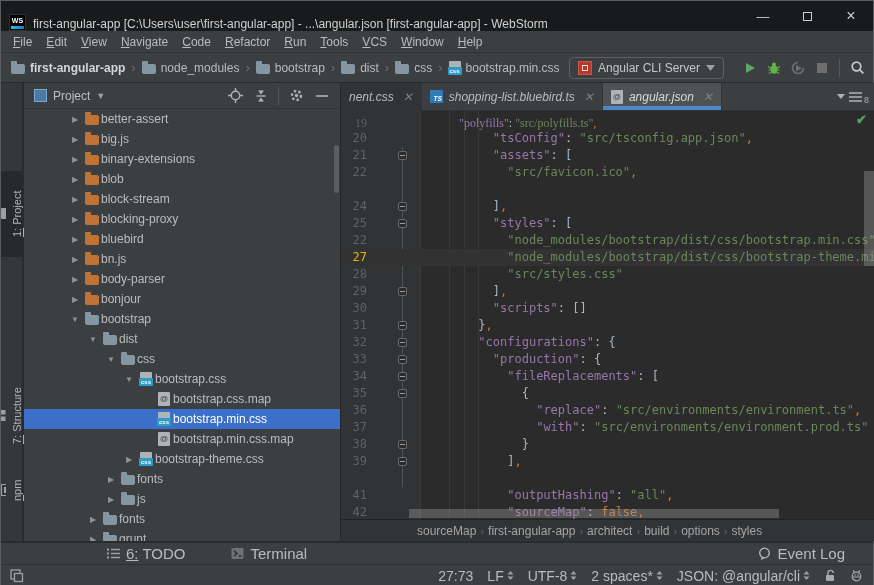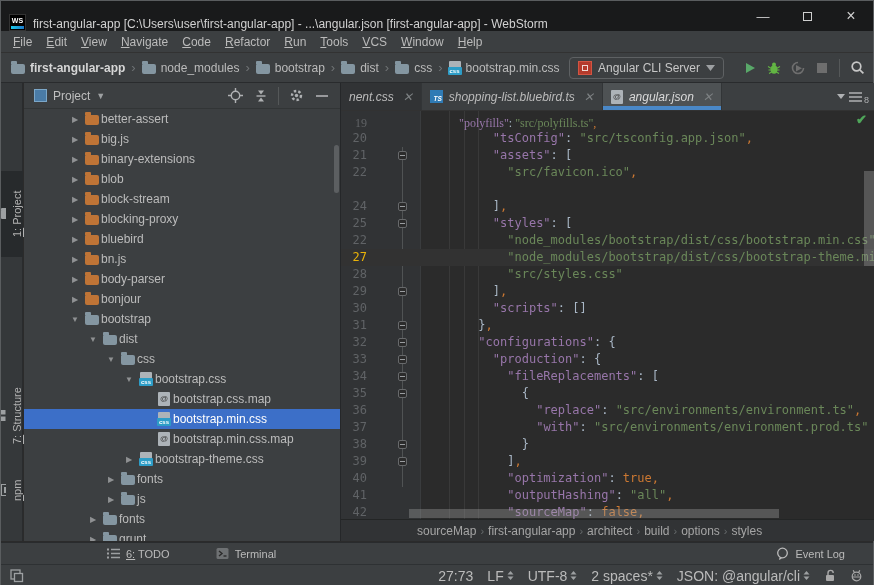--- a/index.html
+++ b/index.html
@@ -110,21 +110,21 @@
   .hscroll { position:absolute; left:68px; bottom:1px; width:370px; height:9px; background:rgba(166,166,166,0.35); z-index:5; }
 
   .ed-crumbs { position:absolute; left:0; bottom:0; right:0; height:22px; background:#313335;
                border-top:1px solid #232525; display:flex; align-items:center; font-size:12px;
                color:#a5a5a5; padding-left:72px; }
   .ed-crumb { padding:0 4px; }
   .ed-crumb-sep { color:#666a6c; font-size:11px; }
 
   
   .bottom-toolbar { position:absolute; left:0; top:541px; width:100%; height:22px; background:#3c3f41;
-                    border-top:1px solid #292b2d; display:flex; align-items:center; font-size:11px; color:#bbb; }
+                    border-top:1px solid #292b2d; display:flex; align-items:center; font-size:15px; color:#bbb; }
   .bt-group { display:flex; align-items:center; gap:6px; }
   .bt-label::first-letter { text-decoration:underline; }
   .statusbar { position:absolute; left:0; top:563px; width:100%; height:22px; background:#3c3f41;
                border-top:1px solid #2e3133; display:flex; align-items:center; font-size:14px; color:#bbb; }
   .sb-right { margin-left:auto; display:flex; align-items:center; gap:14px; padding-right:10px; }
   .sb-item { display:flex; align-items:center; gap:3px; }
 </style>
 </head>
 <body>
 
@@ -520,21 +520,20 @@
         <div class="line" style="top: 257px;"><span class="ln">34</span><span class="txt"><span class="tk-t">          </span><span class="tk-k">"fileReplacements"</span><span class="tk-p">: [</span></span></div>
         <div class="fold-box" style="top: 261px;"></div>
         <div class="line" style="top: 274px;"><span class="ln">35</span><span class="txt"><span class="tk-t">            </span><span class="tk-p">{</span></span></div>
         <div class="fold-box" style="top: 278px;"></div>
         <div class="line" style="top: 291px;"><span class="ln">36</span><span class="txt"><span class="tk-t">              </span><span class="tk-k">"replace"</span><span class="tk-p">: </span><span class="tk-s">"src/environments/environment.ts"</span><span class="tk-o">,</span></span></div>
         <div class="line" style="top: 308px;"><span class="ln">37</span><span class="txt"><span class="tk-t">              </span><span class="tk-k">"with"</span><span class="tk-p">: </span><span class="tk-s">"src/environments/environment.prod.ts"</span></span></div>
         <div class="line" style="top: 325px;"><span class="ln">38</span><span class="txt"><span class="tk-t">            </span><span class="tk-p">}</span></span></div>
         <div class="fold-box" style="top: 329px;"></div>
         <div class="line" style="top: 342px;"><span class="ln">39</span><span class="txt"><span class="tk-t">          </span><span class="tk-p">]</span><span class="tk-o">,</span></span></div>
         <div class="fold-box" style="top: 346px;"></div>
-        <div class="line" style="top: 359px;"><span class="ln">40</span><span class="txt"><span class="tk-t">          </span><span class="tk-k">"optimization"</span><span class="tk-p">: </span><span class="tk-o">true,</span></span></div>
         <div class="line" style="top: 376px;"><span class="ln">41</span><span class="txt"><span class="tk-t">          </span><span class="tk-k">"outputHashing"</span><span class="tk-p">: </span><span class="tk-s">"all"</span><span class="tk-o">,</span></span></div>
         <div class="line" style="top: 393px;"><span class="ln">42</span><span class="txt"><span class="tk-t">          </span><span class="tk-k">"sourceMap"</span><span class="tk-p">: </span><span class="tk-o">false,</span></span></div>
       </div>
     <div class="ed-crumbs" id="edcrumbs">
         <span class="ed-crumb">sourceMap</span>
         <span class="ed-crumb-sep">›</span>
         <span class="ed-crumb">first-angular-app</span>
         <span class="ed-crumb-sep">›</span>
         <span class="ed-crumb">architect</span>
         <span class="ed-crumb-sep">›</span>

